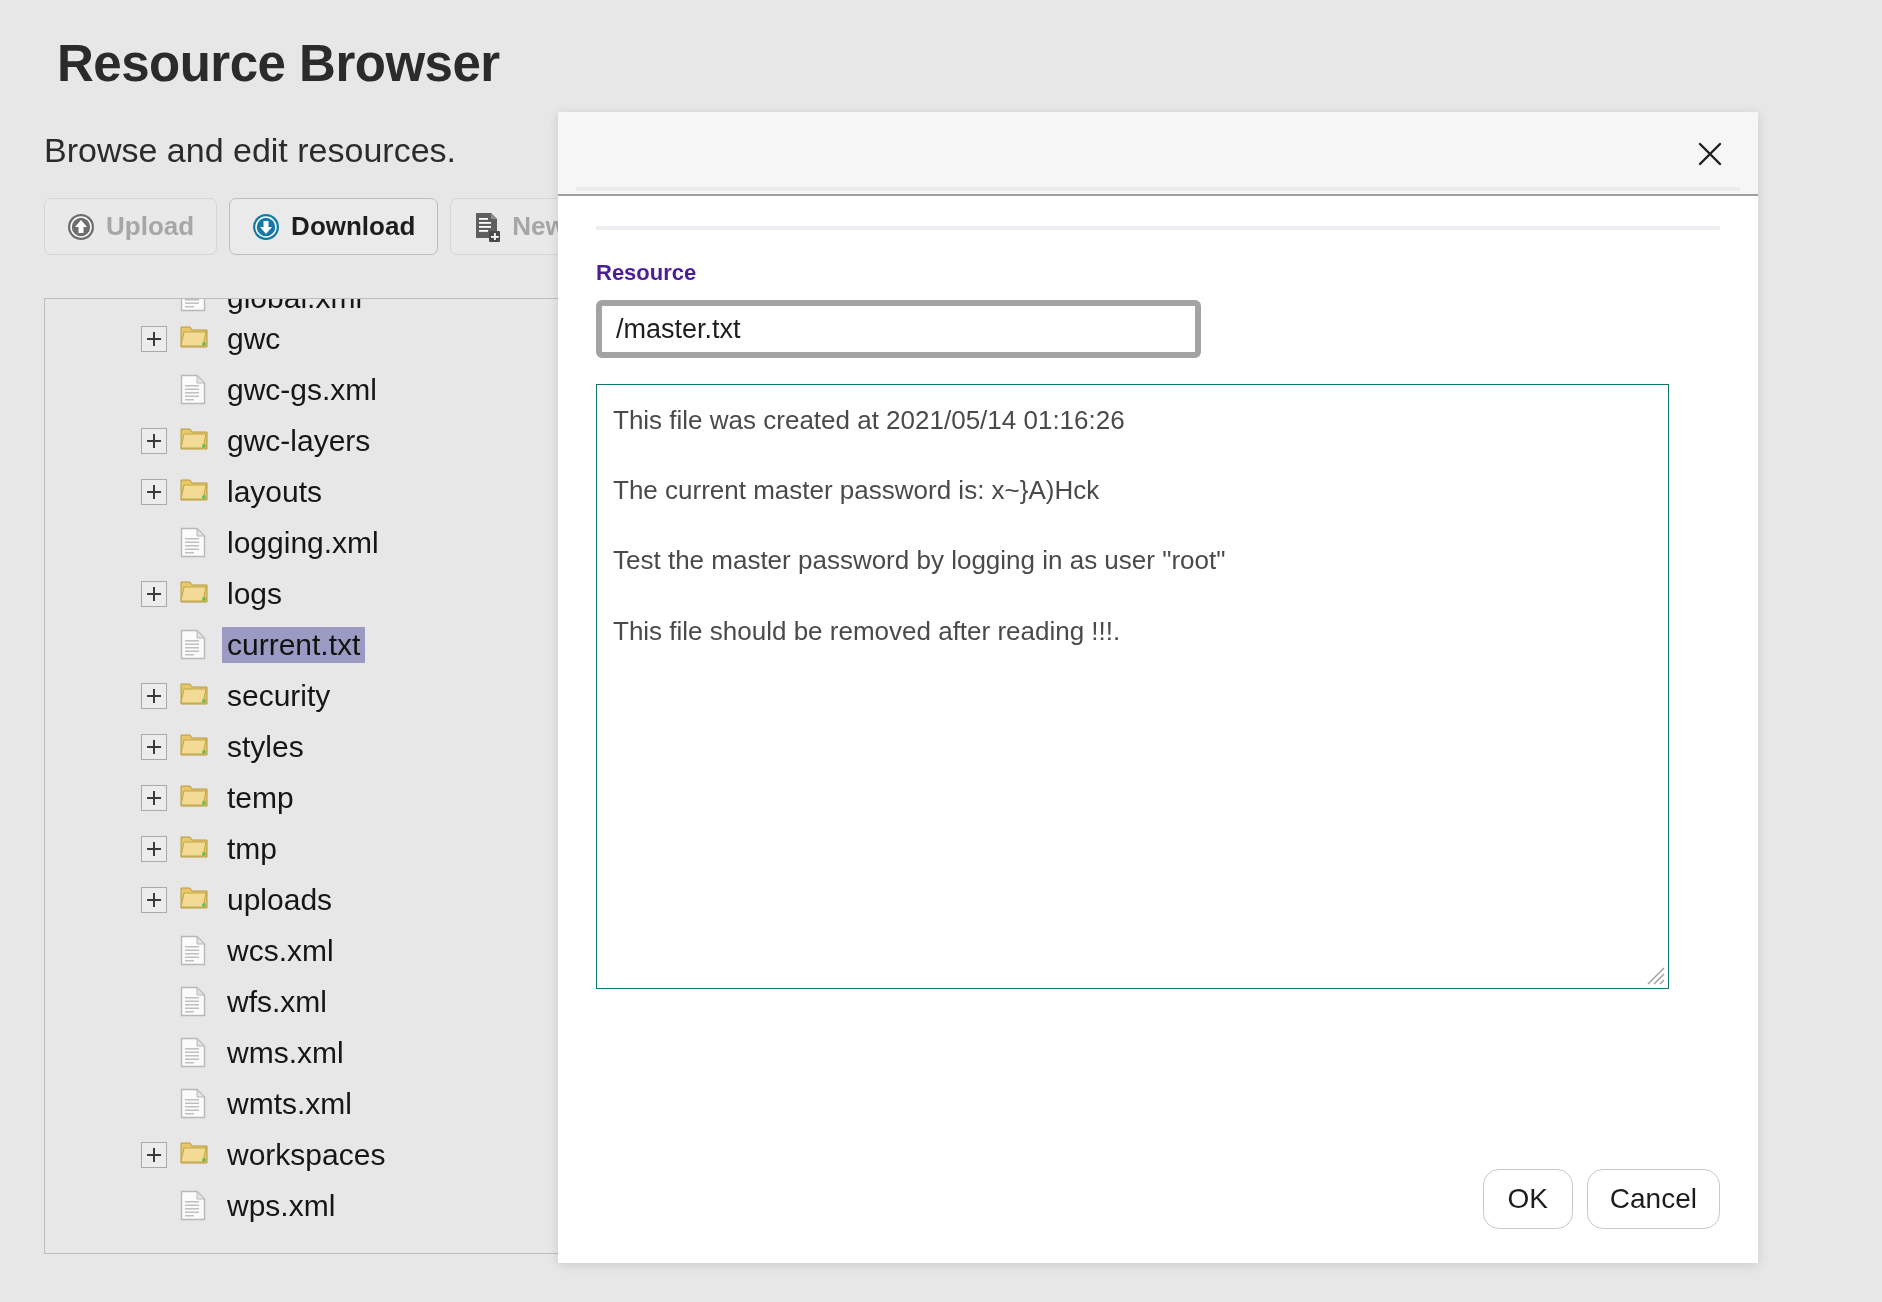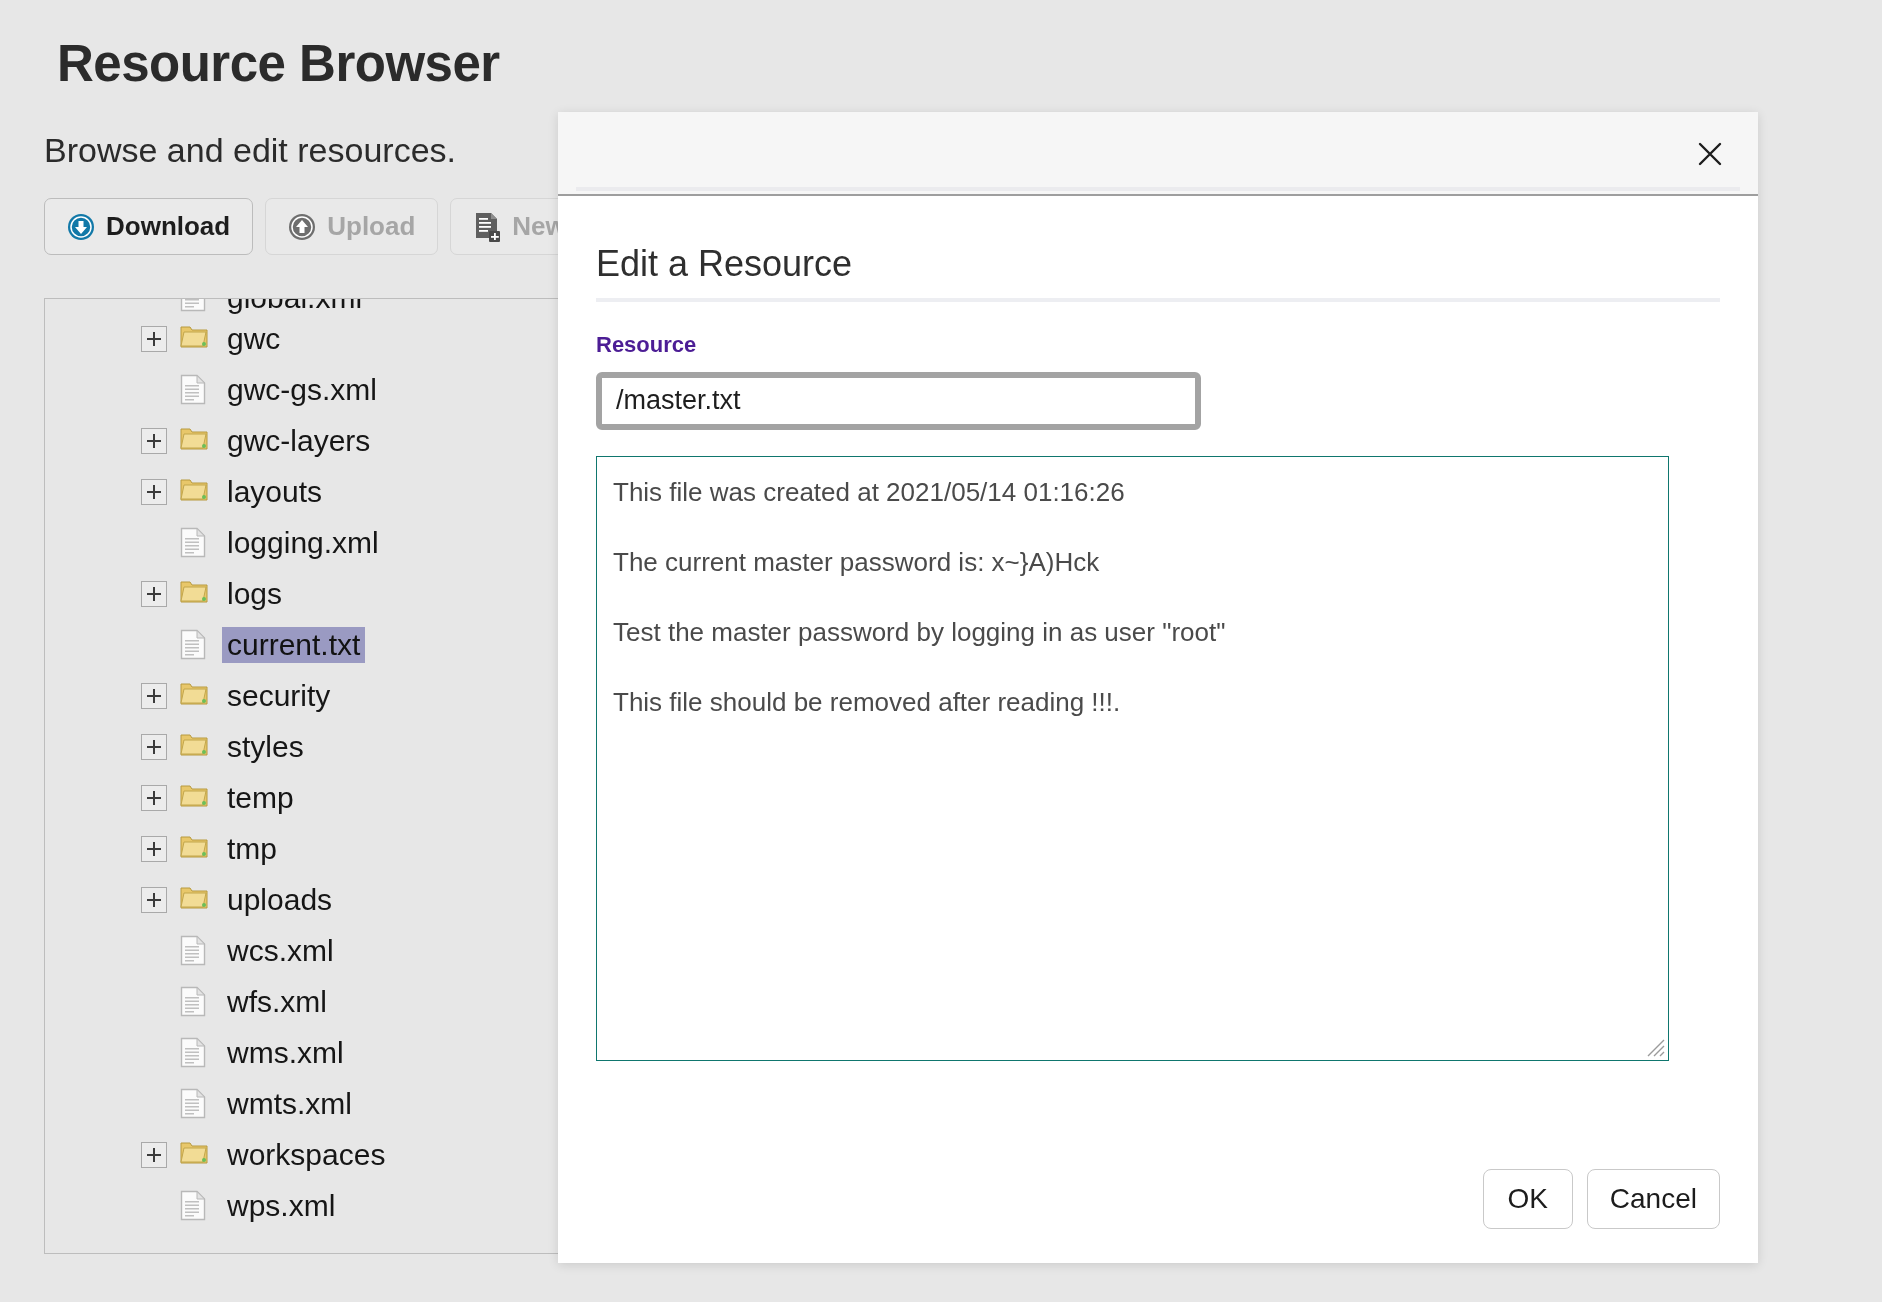--- a/index.html
+++ b/index.html
@@ -256,55 +256,55 @@
     display: flex;
     gap: 14px;
   }
   .dlg-btn {
     min-width: 90px;
     height: 60px;
     box-sizing: border-box;
     padding: 0 22px;
     background: #ffffff;
     border: 1px solid #c9c9c9;
-    border-radius: 8px;
+    border-radius: 16px;
     font-family: "Liberation Sans", sans-serif;
     font-size: 28px;
     color: #1c1c1c;
     cursor: pointer;
   }
 </style>
 </head>
 <body>
 
 <h1 id="page-title">Resource Browser</h1>
 <div id="page-subtitle">Browse and edit resources.</div>
 
 <div id="toolbar">
+
+  <div class="tool-btn disabled">
+    <span class="icon-circle-arrow">
+      <svg width="28" height="28" viewBox="0 0 28 28">
+        <circle cx="14" cy="14" r="13" fill="#6e6e6e"></circle>
+        <circle cx="14" cy="14" r="10" fill="none" stroke="#ffffff" stroke-width="1.5"></circle>
+        <path d="M14 7 L20 14 L16.5 14 L16.5 20 L11.5 20 L11.5 14 L8 14 Z" fill="#ffffff"></path>
+      </svg>
+    </span>
+    <span>Upload</span>
+  </div>
 
   <div class="tool-btn enabled">
     <span class="icon-circle-arrow">
       <svg width="28" height="28" viewBox="0 0 28 28">
         <circle cx="14" cy="14" r="13" fill="#1279a8"></circle>
         <circle cx="14" cy="14" r="10" fill="none" stroke="#ffffff" stroke-width="1.5"></circle>
         <path d="M14 21 L8 14 L11.5 14 L11.5 8 L16.5 8 L16.5 14 L20 14 Z" fill="#ffffff"></path>
       </svg>
     </span>
     <span>Download</span>
-  </div>
-
-  <div class="tool-btn disabled">
-    <span class="icon-circle-arrow">
-      <svg width="28" height="28" viewBox="0 0 28 28">
-        <circle cx="14" cy="14" r="13" fill="#6e6e6e"></circle>
-        <circle cx="14" cy="14" r="10" fill="none" stroke="#ffffff" stroke-width="1.5"></circle>
-        <path d="M14 7 L20 14 L16.5 14 L16.5 20 L11.5 20 L11.5 14 L8 14 Z" fill="#ffffff"></path>
-      </svg>
-    </span>
-    <span>Upload</span>
   </div>
 
   <div class="tool-btn disabled">
     <span class="icon-newfile">
       <svg width="28" height="30" viewBox="0 0 28 30">
         <path d="M3 1 H18 L24 7 V26 H3 Z" fill="#5f5f5f"></path>
         <path d="M18 1 L24 7 H18 Z" fill="#8d8d8d"></path>
         <rect x="6" y="6" width="9" height="1.8" fill="#ffffff"></rect>
         <rect x="6" y="10" width="12" height="1.8" fill="#ffffff"></rect>
         <rect x="6" y="14" width="12" height="1.8" fill="#ffffff"></rect>
@@ -586,21 +586,20 @@
   <div id="modal-titlebar">
     <div id="close-btn">
       <svg width="30" height="30" viewBox="0 0 30 30">
         <path d="M5 5 L25 25 M25 5 L5 25" stroke="#1d1d1d" stroke-width="2.4" stroke-linecap="round"></path>
       </svg>
     </div>
   </div>
 
   <div id="modal-body">
 
-    <h2 id="dialog-heading">Edit a Resource</h2>
     <div class="hr"></div>
 
     <div class="field-label">Resource</div>
     <input id="resource-input" type="text" value="/master.txt" style="">
 
     <div class="spacer-22"></div>
 
 
     <div id="contents-wrap">
       <textarea id="contents-textarea" style="">This file was created at 2021/05/14 01:16:26

